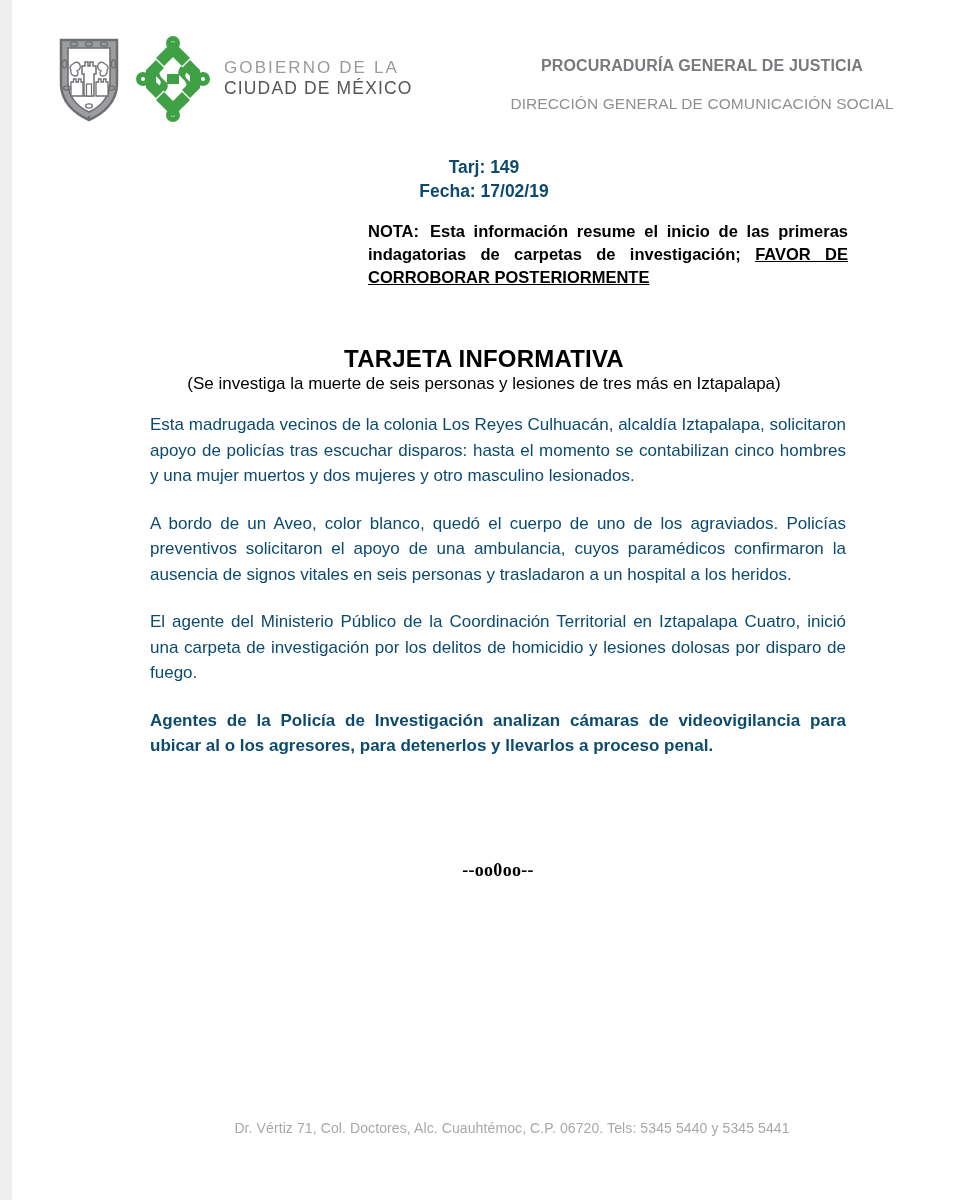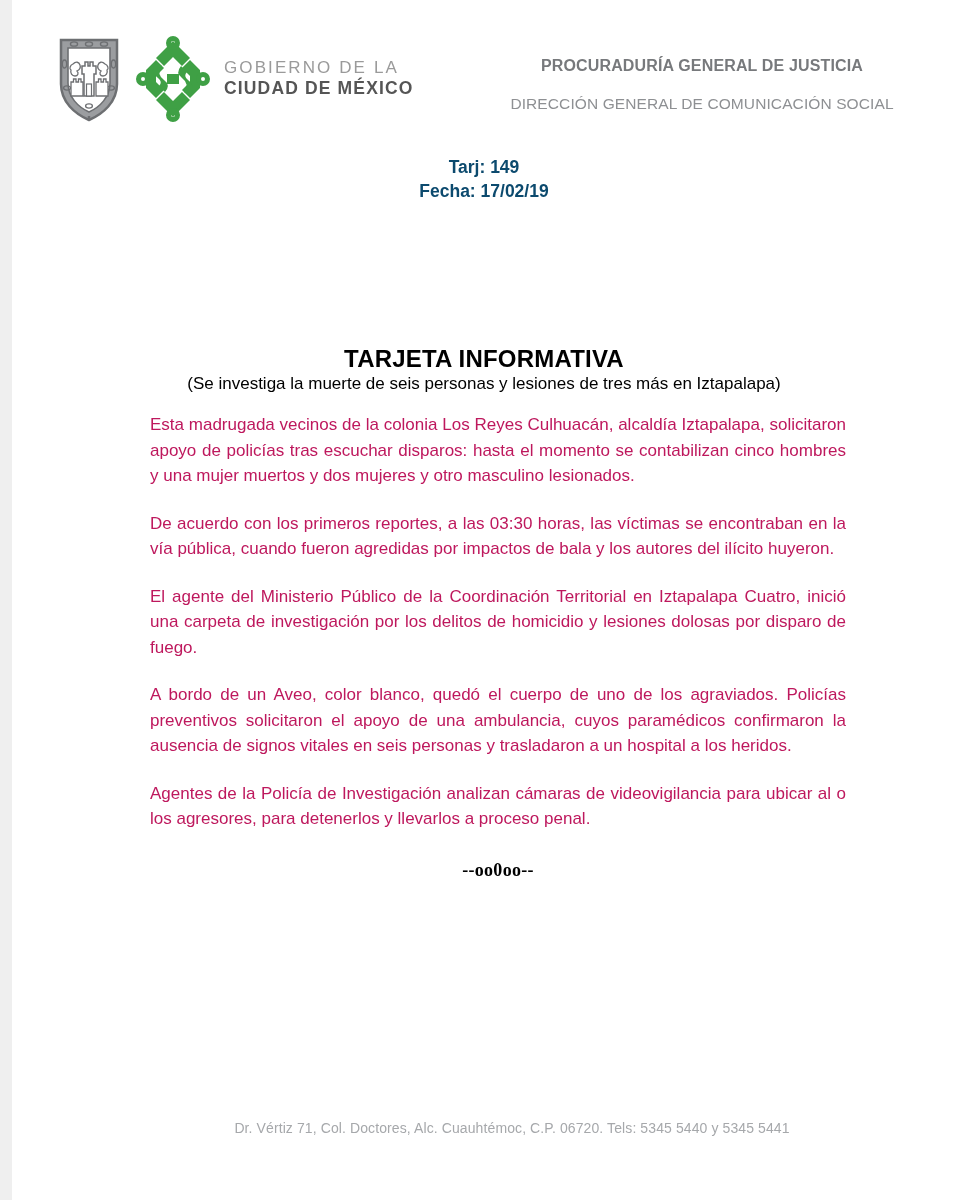--- a/index.html
+++ b/index.html
@@ -71,21 +71,21 @@
     font-size: 17px;
     letter-spacing: 2.1px;
     color: #9a9a9a;
     font-weight: 400;
     white-space: nowrap;
   }
   .brand-line2 {
     font-size: 17.5px;
     letter-spacing: 1.15px;
     color: #555555;
-    font-weight: bold;
+    font-weight: normal;
     white-space: nowrap;
     text-align: center;
   }
 
   .dept-block {
     position: absolute;
     left: 470px;
     top: 57px;
     width: 440px;
     text-align: center;
@@ -171,26 +171,27 @@
   .body-copy {
     position: absolute;
     left: 150px;
     top: 412px;
     width: 696px;
   }
   .body-copy p {
     margin: 0 0 22px 0;
     font-size: 17px;
     line-height: 1.5;
-    color: #be185d;
+    color: #0c4a6e;
     text-align: justify;
     text-justify: inter-word;
   }
   .body-copy p:last-of-type {
     margin-bottom: 8px;
+    font-weight: bold;
   }
 
   .closer {
     position: absolute;
     left: 150px;
     top: 860px;
     width: 696px;
     text-align: center;
     font-size: 18px;
     font-weight: bold;
@@ -284,29 +285,31 @@
       <div class="dept-line1">PROCURADURÍA GENERAL DE JUSTICIA</div>
       <div class="dept-line2">DIRECCIÓN GENERAL DE COMUNICACIÓN SOCIAL</div>
     </div>
   </div>
 
   <div class="meta">
     <div>Tarj: 149</div>
     <div>Fecha: 17/02/19</div>
   </div>
 
+  <div class="nota">
+    <span class="nota-label">NOTA:</span><span class="nota-body">Esta información resume el inicio de las primeras indagatorias de carpetas de investigación; </span><u>FAVOR DE CORROBORAR POSTERIORMENTE</u>
+  </div>
 
   <div class="doc-title">TARJETA INFORMATIVA</div>
   <div class="doc-subtitle">(Se investiga la muerte de seis personas y lesiones de tres más en Iztapalapa)</div>
 
   <div class="body-copy">
     <p>Esta madrugada vecinos de la colonia Los Reyes Culhuacán, alcaldía Iztapalapa, solicitaron apoyo de policías tras escuchar disparos: hasta el momento se contabilizan cinco hombres y una mujer muertos y dos mujeres y otro masculino lesionados.</p>
-    <p>De acuerdo con los primeros reportes, a las 03:30 horas, las víctimas se encontraban en la vía pública, cuando fueron agredidas por impactos de bala y los autores del ilícito huyeron.</p>
+    <p>A bordo de un Aveo, color blanco, quedó el cuerpo de uno de los agraviados. Policías preventivos solicitaron el apoyo de una ambulancia, cuyos paramédicos confirmaron la ausencia de signos vitales en seis personas y trasladaron a un hospital a los heridos.</p>
     <p>El agente del Ministerio Público de la Coordinación Territorial en Iztapalapa Cuatro, inició una carpeta de investigación por los delitos de homicidio y lesiones dolosas por disparo de fuego.</p>
-    <p>A bordo de un Aveo, color blanco, quedó el cuerpo de uno de los agraviados. Policías preventivos solicitaron el apoyo de una ambulancia, cuyos paramédicos confirmaron la ausencia de signos vitales en seis personas y trasladaron a un hospital a los heridos.</p>
     <p>Agentes de la Policía de Investigación analizan cámaras de videovigilancia para ubicar al o los agresores, para detenerlos y llevarlos a proceso penal.</p>
   </div>
 
   <div class="closer">--oo0oo--</div>
 
   <div class="footer">Dr. Vértiz 71, Col. Doctores, Alc. Cuauhtémoc, C.P. 06720. Tels: 5345 5440  y 5345 5441</div>
 
 </div>
 
 </body></html>

